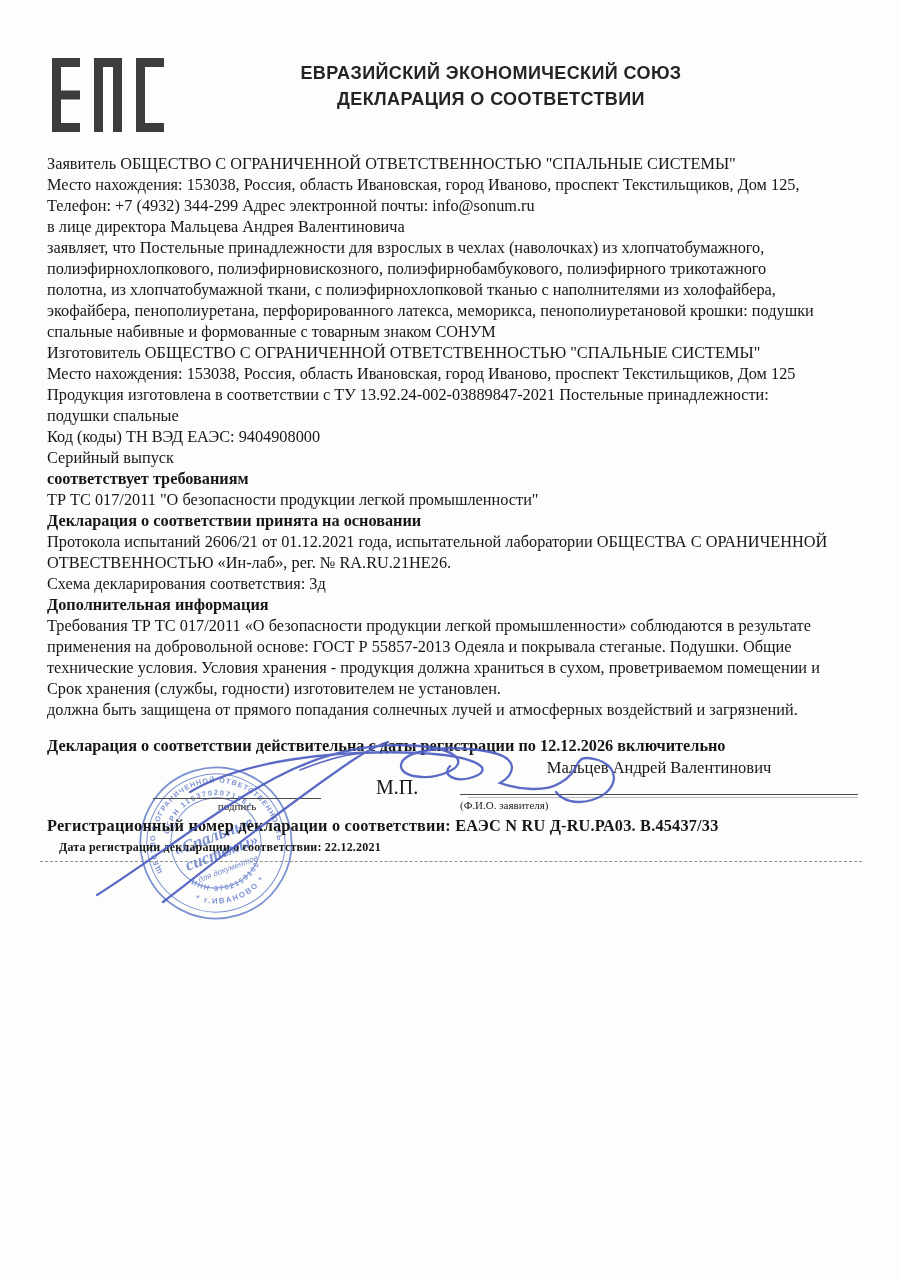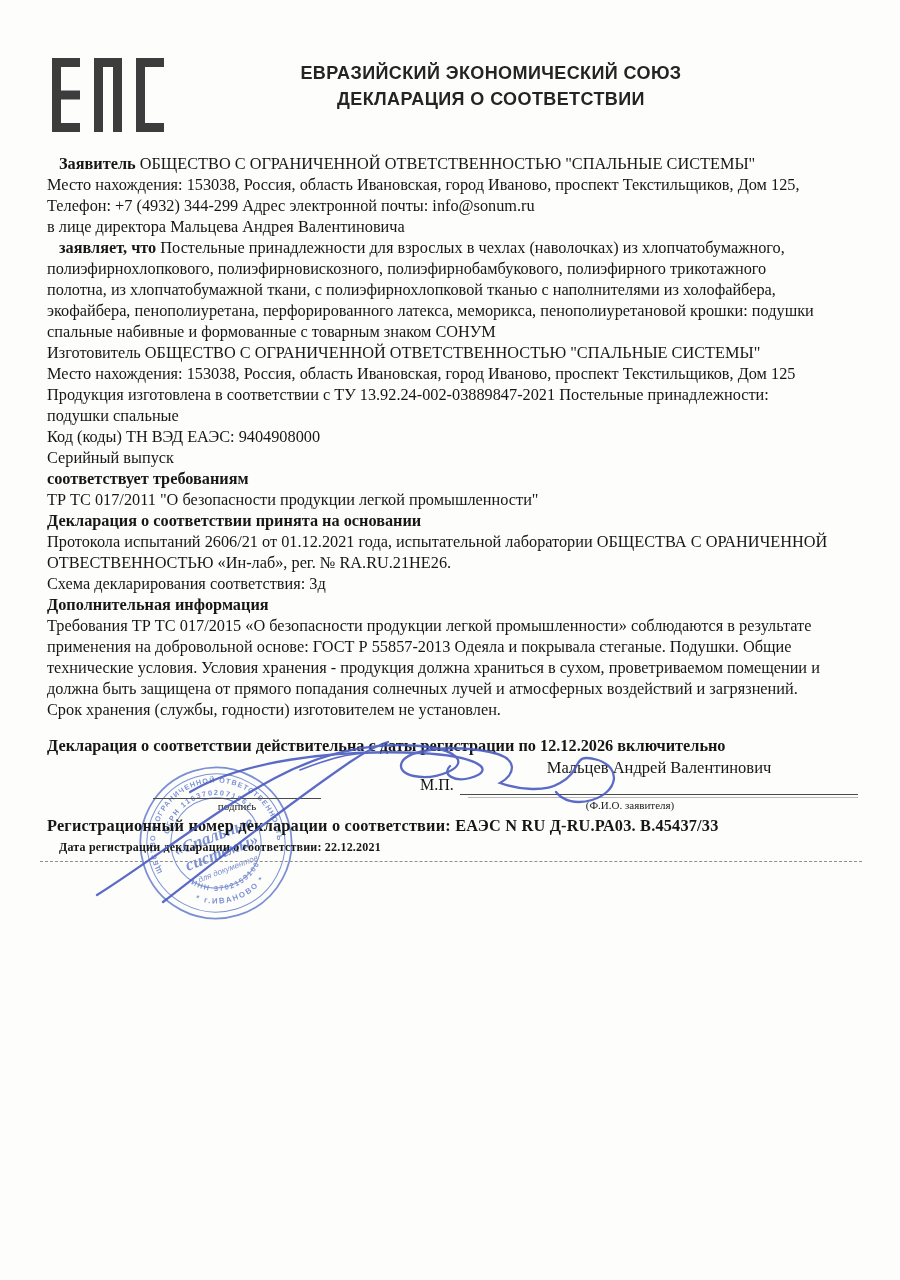--- a/index.html
+++ b/index.html
@@ -9,32 +9,32 @@
     box-shadow:0 0 6px rgba(0,0,0,.25);
   }
   .logo{position:absolute;left:50px;top:55px;width:120px;height:80px;}
   .title{
     position:absolute;left:116px;top:60px;width:750px;text-align:center;
     font-family:"Liberation Sans", sans-serif;font-weight:bold;font-size:18px;
     line-height:26px;color:#242424;letter-spacing:.4px;
   }
   .body-text{position:absolute;left:47px;top:153px;width:815px;}
   .bline{font-size:16.3px;line-height:21px;white-space:nowrap;}
-  .bline b{font-weight:bold;margin-left:12px;}
+  .bline b{font-weight:normal;}
   .bline.bold{font-weight:bold;}
   .validity{
     position:absolute;left:47px;top:736px;width:815px;font-weight:bold;
     font-size:16.3px;white-space:nowrap;
   }
-  .mp{position:absolute;left:420px;top:776px;font-size:16px;}
+  .mp{position:absolute;left:376px;top:776px;font-size:20px;}
   .sig-line-left{position:absolute;left:153px;top:780px;width:168px;height:18px;border-bottom:1.5px solid #4a4a4a;}
   .sig-caption-left{position:absolute;left:153px;top:800px;width:168px;text-align:center;font-size:11px;color:#222;}
   .sig-line-right{position:absolute;left:460px;top:758px;width:398px;height:36px;border-bottom:1.5px solid #4a4a4a;text-align:center;font-size:16.5px;}
   .sig-line-right2{position:absolute;left:468px;top:797px;width:390px;border-bottom:1px solid #b9b9b9;}
-  .sig-caption-right{position:absolute;left:460px;top:799px;width:340px;text-align:center;font-size:11px;color:#222;}
+  .sig-caption-right{position:absolute;left:460px;top:799px;width:340px;text-align:left;font-size:11px;color:#222;}
   .reg1{position:absolute;left:47px;top:816px;font-weight:bold;font-size:16.3px;white-space:nowrap;letter-spacing:.2px;}
   .reg2{position:absolute;left:47px;top:840px;font-weight:bold;font-size:12px;white-space:nowrap;letter-spacing:.2px;margin-left:12px;}
   .hr-bottom{position:absolute;left:40px;top:861px;width:822px;border-top:1.6px dashed #8f8f8f;}
   .stamp-svg{position:absolute;left:128px;top:755px;z-index:1;}
   .sig-svg{position:absolute;left:0;top:0;z-index:3;pointer-events:none;}
   .layer-text{position:relative;z-index:2;}
   .stamp-ring{font-family:"Liberation Sans", sans-serif;font-weight:bold;}
   .stamp-center{font-family:"Liberation Serif", serif;font-style:italic;font-weight:bold;}
 </style>
 </head>
@@ -111,25 +111,25 @@
         <div class="bline">подушки спальные</div>
         <div class="bline">Код (коды) ТН ВЭД ЕАЭС: 9404908000</div>
         <div class="bline">Серийный выпуск</div>
         <div class="bline bold">соответствует требованиям</div>
         <div class="bline">ТР ТС 017/2011 "О безопасности продукции легкой промышленности"</div>
         <div class="bline bold">Декларация о соответствии принята на основании</div>
         <div class="bline">Протокола испытаний 2606/21 от 01.12.2021 года, испытательной лаборатории ОБЩЕСТВА С ОРАНИЧЕННОЙ</div>
         <div class="bline">ОТВЕСТВЕННОСТЬЮ «Ин-лаб», рег. № RA.RU.21НЕ26.</div>
         <div class="bline">Схема декларирования соответствия: 3д</div>
         <div class="bline bold">Дополнительная информация</div>
-        <div class="bline">Требования ТР ТС 017/2015 «О безопасности продукции легкой промышленности» соблюдаются в результате</div>
+        <div class="bline">Требования ТР ТС 017/2011 «О безопасности продукции легкой промышленности» соблюдаются в результате</div>
         <div class="bline">применения на добровольной основе: ГОСТ Р 55857-2013 Одеяла и покрывала стеганые. Подушки. Общие</div>
         <div class="bline">технические условия. Условия хранения - продукция должна храниться в сухом, проветриваемом помещении и</div>
+        <div class="bline">Срок хранения (службы, годности) изготовителем не установлен.</div>
         <div class="bline">должна быть защищена от прямого попадания солнечных лучей и атмосферных воздействий и загрязнений.</div>
-        <div class="bline">Срок хранения (службы, годности) изготовителем не установлен.</div>
       </div>
 
     <div class="validity">Декларация о соответствии действительна с даты регистрации по 12.12.2026 включительно</div>
 
     <div class="mp">М.П.</div>
     <div class="sig-line-left"></div>
     <div class="sig-caption-left">подпись</div>
     <div class="sig-line-right">Мальцев Андрей Валентинович</div>
     <div class="sig-line-right2"></div>
     <div class="sig-caption-right">(Ф.И.О. заявителя)</div>

